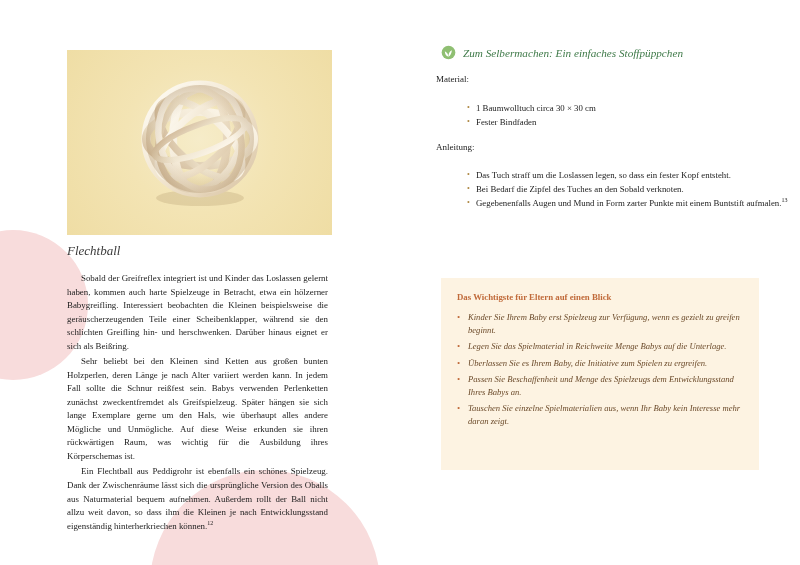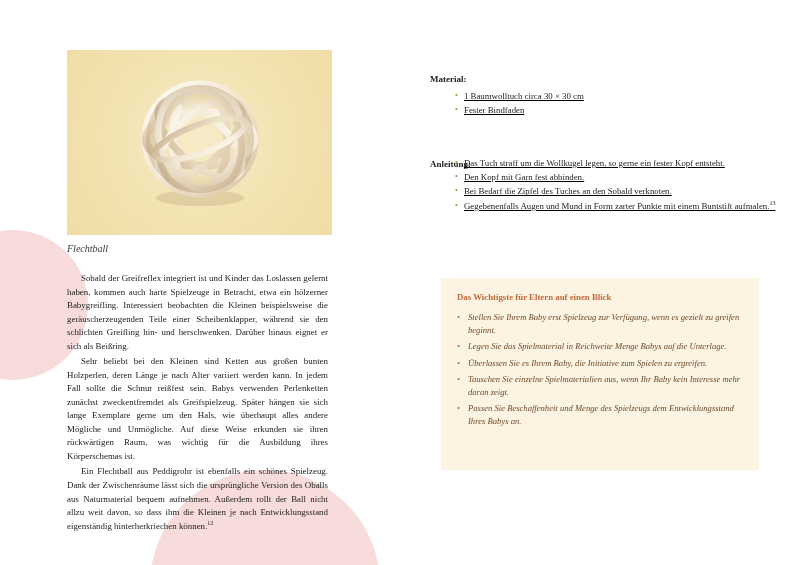--- a/index.html
+++ b/index.html
@@ -63,21 +63,21 @@
     top: 50%;
     transform: translate(-50%,-50%);
     width: 132px;
     height: 132px;
   }
   .photo-caption {
     position: absolute;
     left: 67px;
     top: 243px;
     font-style: italic;
-    font-size: 10px;
+    font-size: 13px;
     color: #3a3a3a;
     font-family: "Liberation Serif", serif;
   }
 
   .body-col {
     position: absolute;
     left: 67px;
     top: 272px;
     width: 265px;
     font-size: 8.9px;
@@ -119,36 +119,34 @@
   .recipe-title {
     font-style: italic;
     font-size: 11.2px;
     color: #3f7a49;
     font-family: "Liberation Serif", serif;
     white-space: nowrap;
   }
 
   .sec-label {
     position: absolute;
-    left: 30px;
+    left: 36px;
     font-size: 9px;
     color: #1c1c1c;
-    font-weight: bold;
   }
   #material-label { top: 74px; }
-  #anleitung-label { top: 142px; margin-top: 17px; }
+  #anleitung-label { top: 142px; }
 
   ul.bullets {
     position: absolute;
     left: 47px;
-    margin: 4px;
+    margin: 16px;
     padding: 0 0 0 13px;
     list-style: none;
     width: 300px;
-    text-decoration: underline;
   }
   ul.bullets li {
     position: relative;
     font-size: 8.8px;
     line-height: 1.5;
     color: #1c1c1c;
     margin-bottom: 1px;
   }
   ul.bullets li::before {
     content: "•";
@@ -258,43 +256,52 @@
 
     <div class="body-col">
       <p class="first">Sobald der Greifreflex integriert ist und Kinder das Loslassen gelernt haben, kommen auch harte Spielzeuge in Betracht, etwa ein hölzerner Babygreifling. Interessiert beobachten die Kleinen beispielsweise die geräuscherzeugenden Teile einer Scheibenklapper, während sie den schlichten Greifling hin- und herschwenken. Darüber hinaus eignet er sich als Beißring.</p>
       <p>Sehr beliebt bei den Kleinen sind Ketten aus großen bunten Holzperlen, deren Länge je nach Alter variiert werden kann. In jedem Fall sollte die Schnur reißfest sein. Babys verwenden Perlenketten zunächst zweckentfremdet als Greifspielzeug. Später hängen sie sich lange Exemplare gerne um den Hals, wie überhaupt alles andere Mögliche und Unmögliche. Auf diese Weise erkunden sie ihren rückwärtigen Raum, was wichtig für die Ausbildung ihres Körperschemas ist.</p>
       <p><span>Ein Flechtball aus Peddigrohr ist ebenfalls ein schönes Spielzeug. Dank der Zwischenräume lässt sich die ursprüngliche Version des Oballs aus Naturmaterial bequem aufnehmen. Außerdem rollt der Ball nicht allzu weit davon, so dass ihm die Kleinen je nach Entwicklungsstand eigenständig hinterherkriechen können.</span><sup class="note">12</sup></p>
     </div>
   </div>
 
   <div class="page-right">
 
+    <div class="recipe-head">
+      <span class="leaf-icon">
+        <svg viewBox="0 0 16 16" width="15" height="15" aria-hidden="true">
+          <circle cx="8" cy="8" r="7.3" fill="#8fbf72"></circle>
+          <path d="M8 12.6c-.2-3.2 1.1-5.6 3.6-6.9-.4 3.5-1.6 5.7-3.6 6.9z" fill="#ffffff"></path>
+          <path d="M8 12.6C7.6 9.6 6.2 7.6 4.1 6.6c.1 3.3 1.4 5.2 3.9 6z" fill="#ffffff"></path>
+        </svg>
+      </span>
+      <span class="recipe-title">Zum Selbermachen: Ein einfaches Stoffpüppchen</span>
+    </div>
 
     <div class="sec-label" id="material-label">Material:</div>
     <ul class="bullets" id="material-list">
       <li>1 Baumwolltuch circa 30 × 30 cm</li>
       <li>Fester Bindfaden</li>
     </ul>
 
     <div class="sec-label" id="anleitung-label">Anleitung:</div>
     <ul class="bullets" id="anleitung-list">
-      <li>Das Tuch straff um die Wollkugel legen, so gerne ein fester Kopf entsteht.</li>
-      <li>Den Kopf mit Garn fest abbinden.</li>
+      <li>Das Tuch straff um die Loslassen legen, so dass ein fester Kopf entsteht.</li>
       <li>Bei Bedarf die Zipfel des Tuches an den Sobald verknoten.</li>
       <li><span>Gegebenenfalls Augen und Mund in Form zarter Punkte mit einem Buntstift aufmalen.</span><sup class="note">13</sup></li>
     </ul>
 
     <div class="parent-box">
       <p class="parent-box-title">Das Wichtigste für Eltern auf einen Blick</p>
       <ul class="parent-list">
-        <li>Stellen Sie Ihrem Baby erst Spielzeug zur Verfügung, wenn es gezielt zu greifen beginnt.</li>
+        <li>Kinder Sie Ihrem Baby erst Spielzeug zur Verfügung, wenn es gezielt zu greifen beginnt.</li>
         <li>Legen Sie das Spielmaterial in Reichweite Menge Babys auf die Unterlage.</li>
         <li>Überlassen Sie es Ihrem Baby, die Initiative zum Spielen zu ergreifen.</li>
+        <li>Passen Sie Beschaffenheit und Menge des Spielzeugs dem Entwicklungsstand Ihres Babys an.</li>
         <li>Tauschen Sie einzelne Spielmaterialien aus, wenn Ihr Baby kein Interesse mehr daran zeigt.</li>
-        <li>Passen Sie Beschaffenheit und Menge des Spielzeugs dem Entwicklungsstand Ihres Babys an.</li>
       </ul>
     </div>
   </div>
 
   <div class="footer">
     
     
   </div>
 
 </div>

